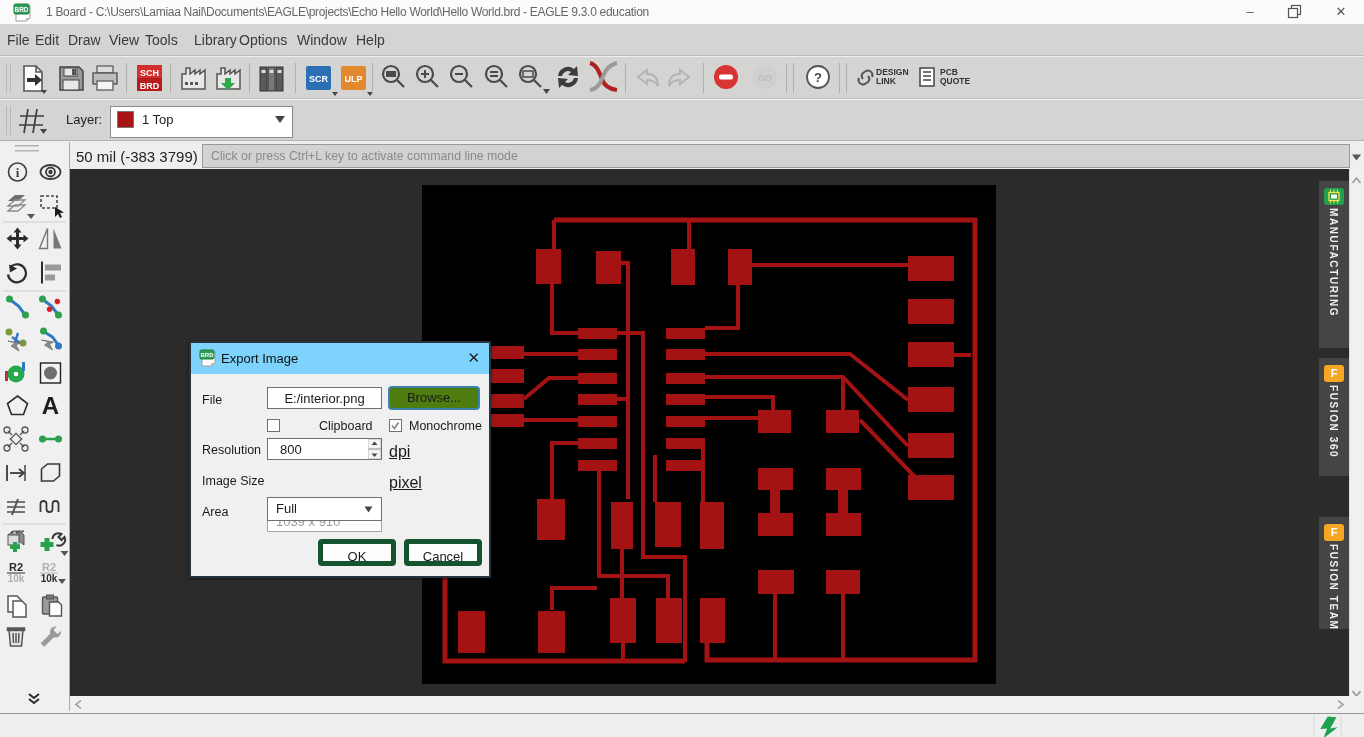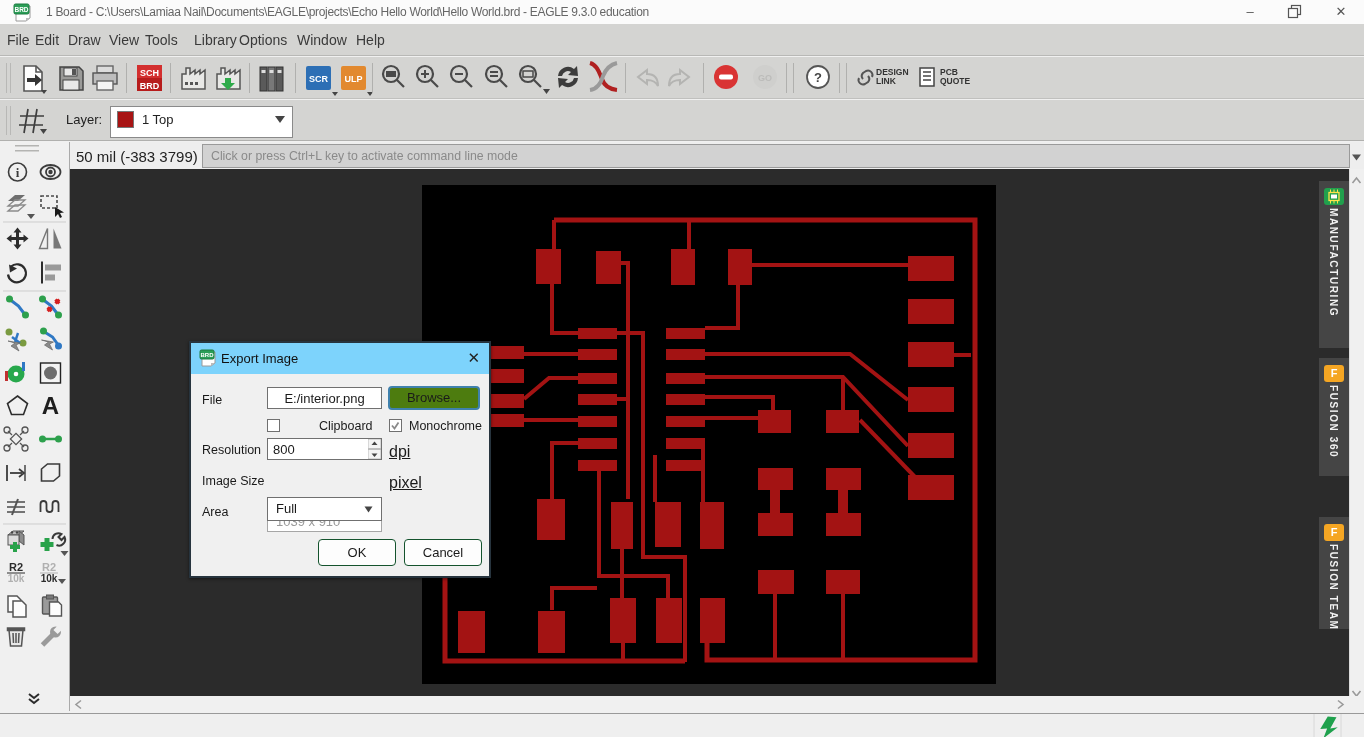--- a/index.html
+++ b/index.html
@@ -49,21 +49,21 @@
 
 
 #dialog { left:189px; top:341px; width:302px; height:237px; background:#f0f0f0; border:2px solid #27343e; box-shadow:0 1px 3px rgba(0,0,0,.5); }
 #dlgtitle { position:absolute; left:0; top:0; width:100%; height:31px; background:#7dd3fc; }
 #dlgtitle .dtext { position:absolute; left:30px; top:8px; font-size:13px; color:#111; }
 #dlgtitle .dclose { position:absolute; right:9px; top:6px; font-size:15px; color:#222; }
 .dlabel { position:absolute; left:11px; font-size:12.5px; color:#1a1a1a; }
 .dfield { position:absolute; left:76px; width:115px; height:22px; background:#fff; border:1px solid #707070; font-size:13px; color:#1a1a1a; }
 .dunit { position:absolute; left:198px; font-size:16px; color:#1a1a1a;text-decoration:underline; }
 .dcheck { position:absolute; width:13px; height:13px; background:#fff; border:1px solid #707070; }
-.dbtn { position:absolute; width:78px; height:27px; background:#fdfdfd; border:1px solid #14532d; border-radius:4px; font-size:13px; color:#1a1a1a; text-align:center; line-height:25px; }
+.dbtn { position:absolute; width:78px; height:27px; background:#fdfdfd; border:5px solid #14532d; border-radius:4px; font-size:13px; color:#1a1a1a; text-align:center; line-height:25px; }
 </style>
 </head>
 <body>
 
 <div class="abs" id="titlebar"></div>
 <svg class="abs" style="left:13px; top:3px;" width="20" height="19">
   <path d="M3,3 h14 v12 l-4,3 h-10 z" fill="#fff" stroke="#9a9a9a"></path>
   <rect x="1" y="1" width="15" height="10" rx="1.5" fill="#2b9e57" stroke="#1d7a40"></rect>
   <text x="8.5" y="8.5" font-size="6.5" font-weight="bold" fill="#fff" text-anchor="middle" font-family="Liberation Sans">BRD</text>
   <path d="M13,18 l4,-3 h-4 z" fill="#bbb"></path>
@@ -586,21 +586,21 @@
   <div class="dbtn" style="left:197px; top:43px; width:92px; height:24px; background:#4d7c0f; border:2px solid #3f81ad; line-height:20px;">Browse...</div>
   <div class="dcheck" style="left:76px; top:76px;"></div>
   <div class="dlabel" style="left:95px; top:76px;margin-left:33px;">Clipboard</div>
   <div class="dcheck" style="left:198px; top:76px;">
       <svg width="11" height="11" style="position:absolute;left:0;top:0;">
         <path d="M2,5.5 l2.5,3 4,-6" fill="none" stroke="#8a8a8a" stroke-width="1.8"></path>
       </svg>
     </div>
   <div class="dlabel" style="left:218px; top:76px;">Monochrome</div>
   <div class="dlabel" style="top:100px;">Resolution</div>
-  <input class="dfield" style="top: 95px; padding-left: 5px;" value="800">
+  <input class="dfield" style="top: 95px; padding-left: 12px;" value="800">
   <svg style="position:absolute; left:177px; top:96px;" width="13" height="20">
     <rect x="0" y="0" width="13" height="9.5" fill="#f4f4f4" stroke="#b0b0b0" stroke-width="0.8"></rect>
     <rect x="0" y="10.5" width="13" height="9.5" fill="#f4f4f4" stroke="#b0b0b0" stroke-width="0.8"></rect>
     <path d="M3.5,6 l3,-3.5 3,3.5 z" fill="#444"></path>
     <path d="M3.5,14.5 l3,3.5 3,-3.5 z" fill="#444"></path>
   </svg>
   <div class="dunit" style="top:100px;">dpi</div>
   <div class="dlabel" style="top:131px;">Image Size</div>
   <input class="dfield" style="top: 124px; color: rgb(154, 154, 154); border-color: rgb(166, 166, 166); padding-left: 8px; margin-top: 43px;" value="1039 x 910">
   <div class="dunit" style="top:131px;">pixel</div>

